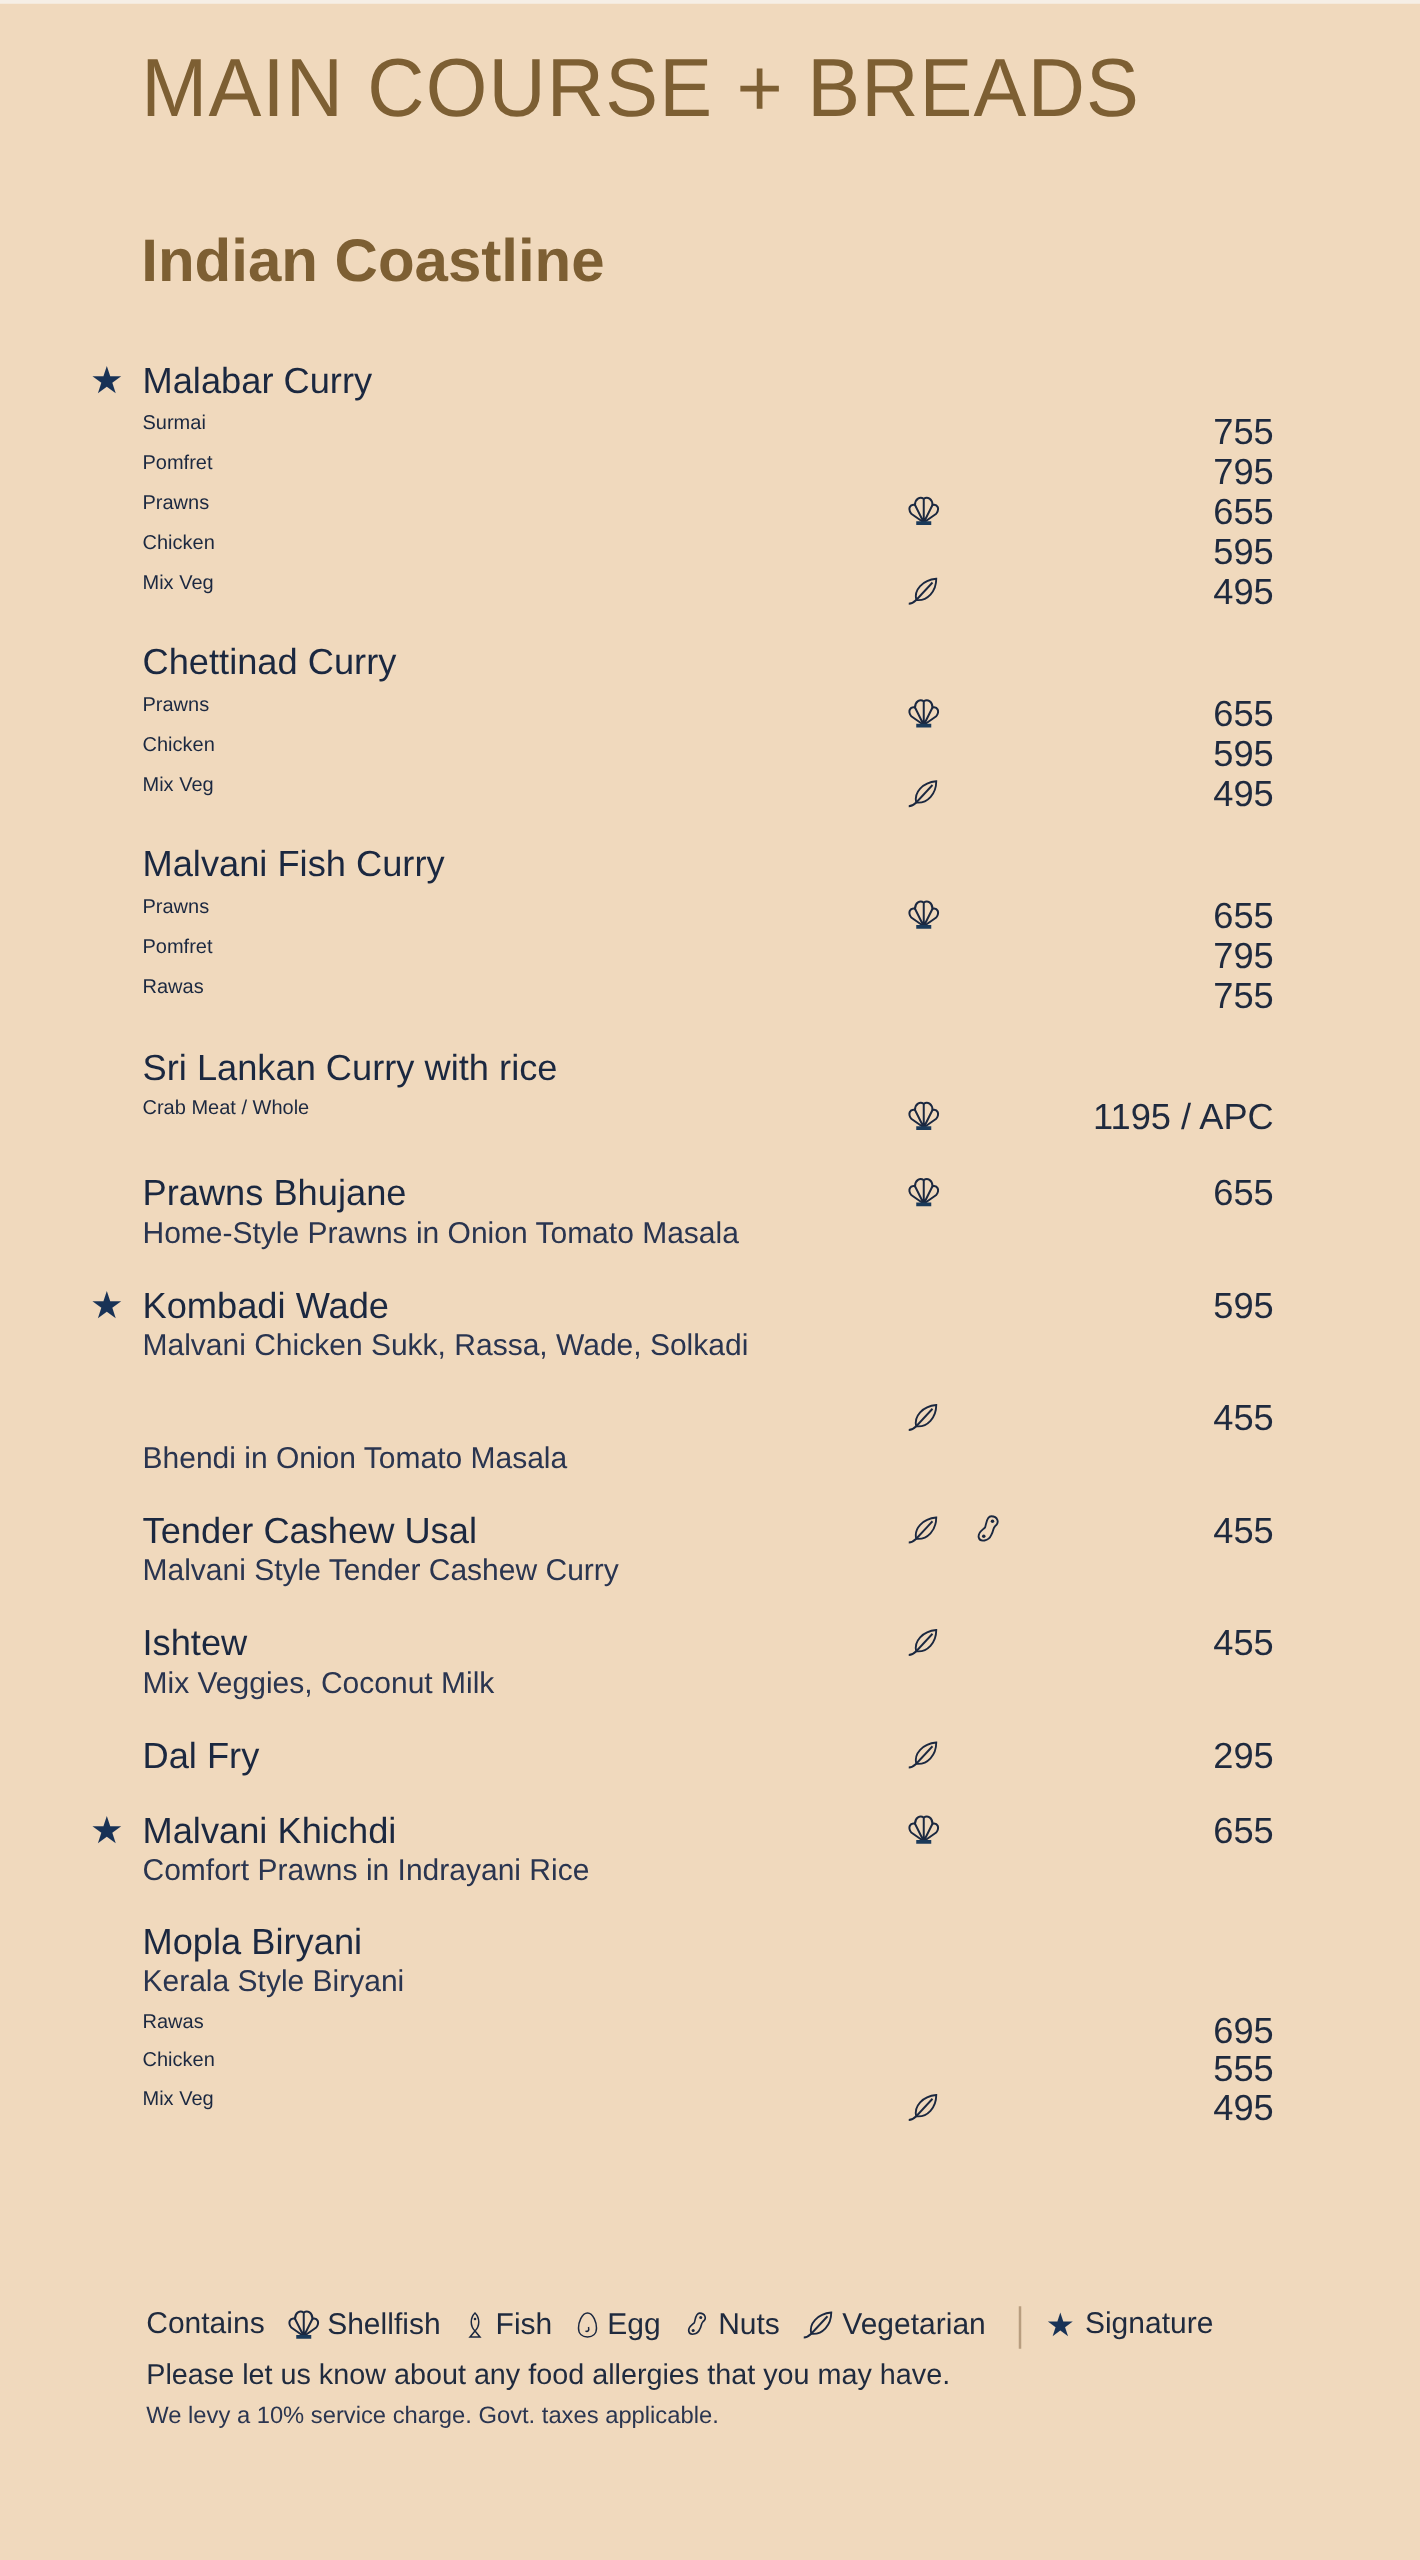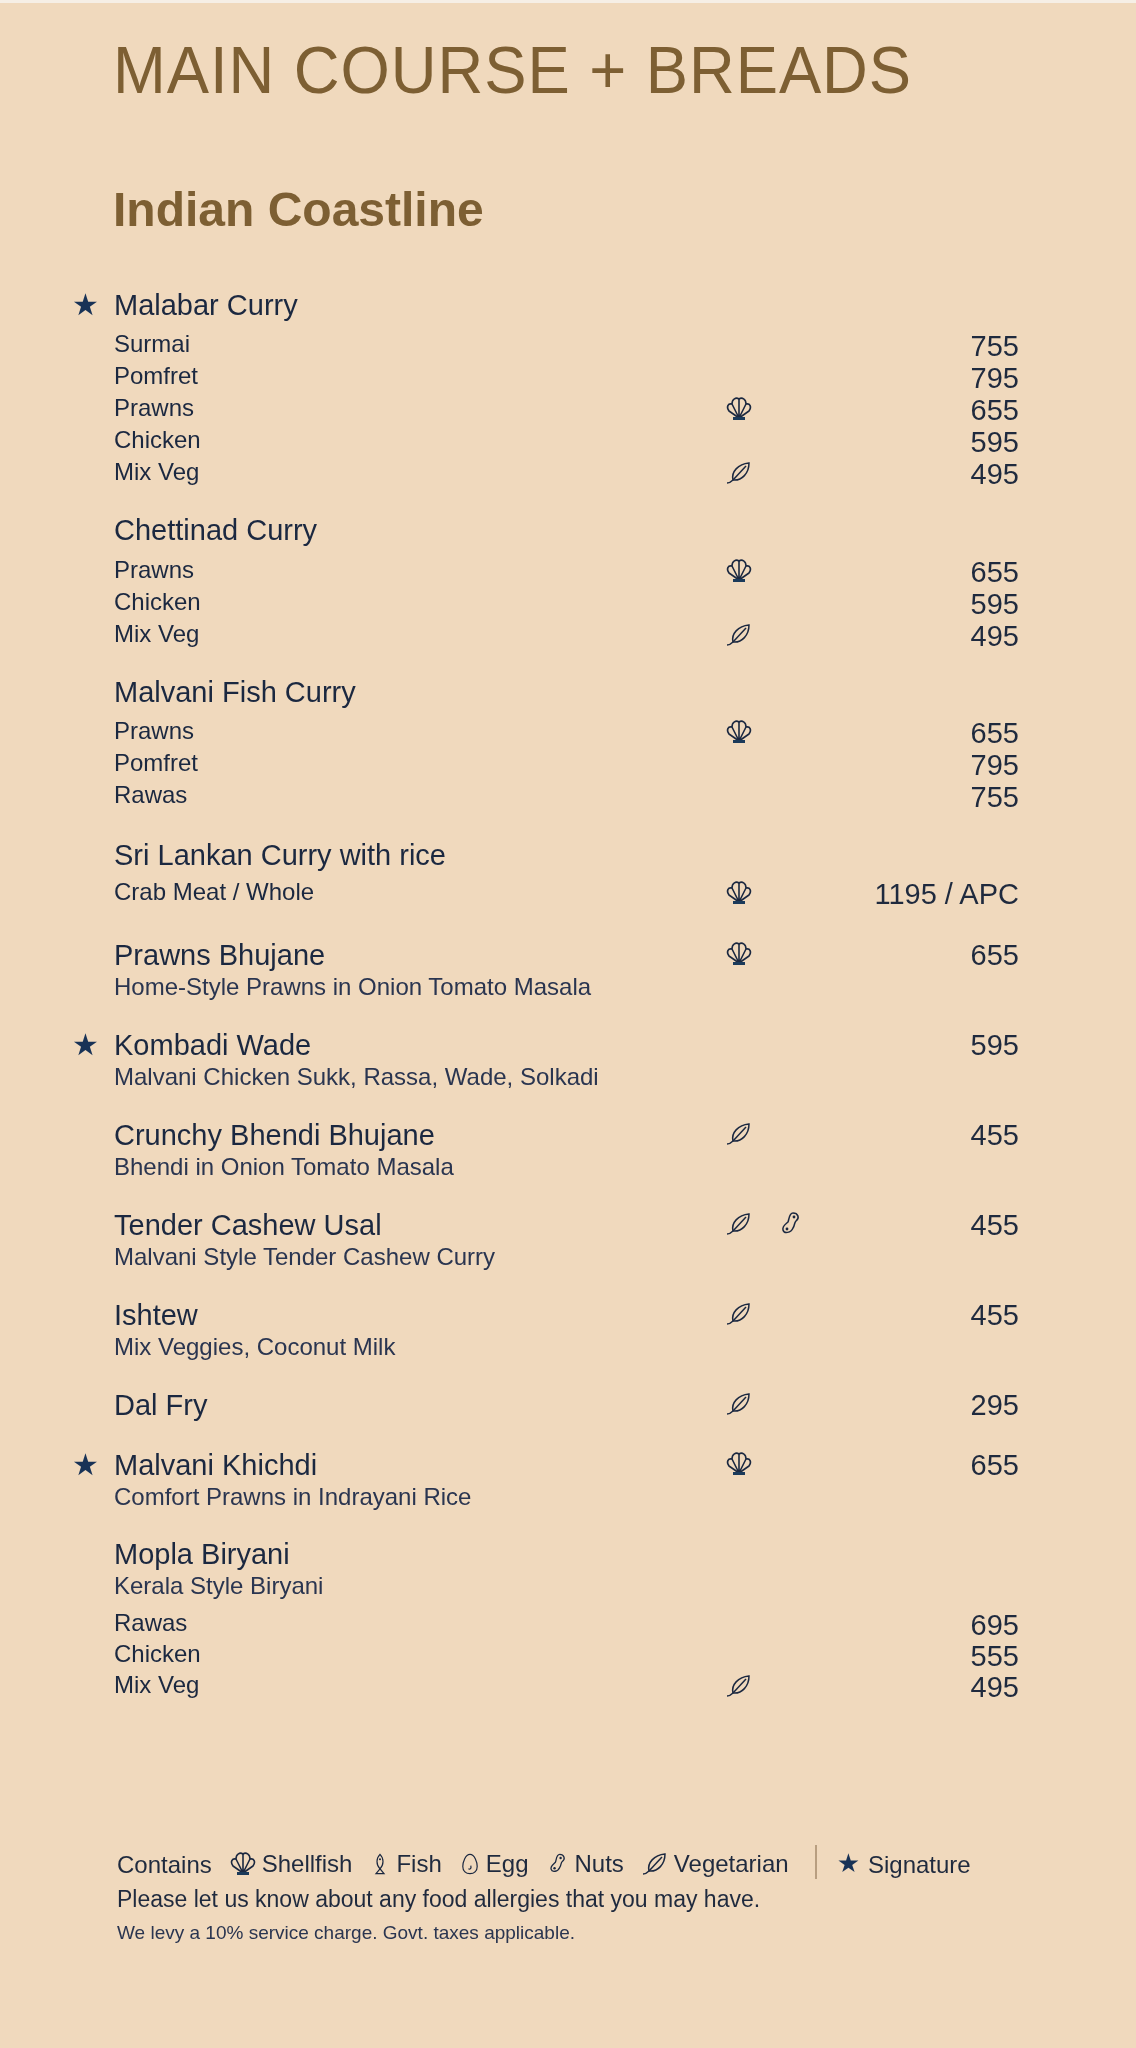--- a/index.html
+++ b/index.html
@@ -18,29 +18,29 @@
   }
   .section-title {
     position:absolute; left:113px; top:182px;
     font-size:48px; color:#7d5f33; white-space:nowrap;
   }
   .menu { position:absolute; left:0; top:0; width:1136px; }
   .row { position:absolute; left:0; width:1136px; height:32px; }
   .row .star { position:absolute; left:72px; font-size:30px; color:#183256; line-height:32px; }
   .row .name { position:absolute; left:114px; white-space:nowrap; }
   .row .name.dish { font-size:29px; color:#1b2840; }
-  .row .name.variant { font-size:24px; color:#1b2840; }
+  .row .name.variant { font-size:16px; color:#1b2840; }
   .row .name.desc { font-size:24px; color:#2a3550; }
   .row .price { position:absolute; right:117px; font-size:29px; color:#1f2a3e; text-align:right; white-space:nowrap; }
   .row .icon1 { position:absolute; left:724px; width:30px; height:30px; }
   .row .icon2 { position:absolute; left:776px; width:30px; height:30px; }
   svg { display:block; }
   .legend {
     position:absolute; left:117px; top:1845px; height:34px;
-    display:flex; align-items:flex-end; font-size:24px; color:#1f2a3e; white-space:nowrap;
+    display:flex; align-items:flex-start; font-size:24px; color:#1f2a3e; white-space:nowrap;
   }
   .legend .item { display:flex; align-items:center; margin-right:16px; }
   .legend .item svg { margin-right:4px; }
   .legend .sep { width:2px; height:34px; background:#b89e80; margin:0 20px 0 10px; }
   .legend .starg { color:#183256; font-size:26px; margin-right:8px; }
   .note1 { position:absolute; left:117px; top:1886px; font-size:23px; color:#1f2a3e; white-space:nowrap; }
   .note2 { position:absolute; left:117px; top:1922px; font-size:19px; color:#2a3550; white-space:nowrap; }
 </style>
 </head>
 <body>
@@ -188,21 +188,20 @@
   <div class="row" style="top:1029px">
     <span class="star">★</span>
     <span class="name dish">Kombadi Wade</span>
     <span class="price">595</span>
   </div>
   <div class="row" style="top:1063px">
     <span class="name desc">Malvani Chicken Sukk, Rassa, Wade, Solkadi</span>
   </div>
 
   <div class="row" style="top:1119px">
-    <span class="name dish">Crunchy Bhendi Bhujane</span>
     <svg class="icon1">
         <use href="#sym-leaf"></use>
       </svg>
     <span class="price">455</span>
   </div>
   <div class="row" style="top:1153px">
     <span class="name desc">Bhendi in Onion Tomato Masala</span>
   </div>
 
   <div class="row" style="top:1209px">

